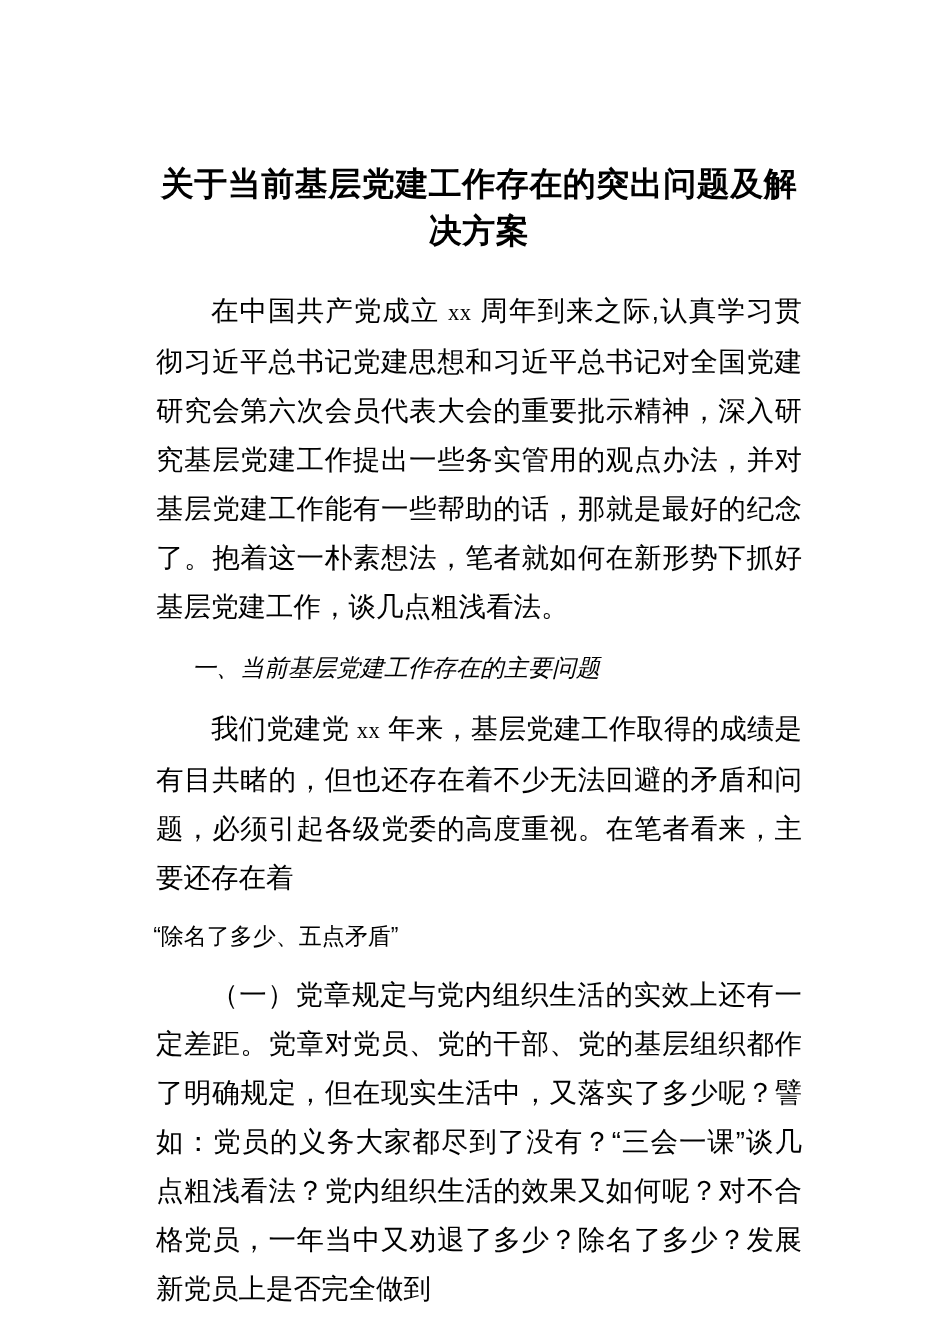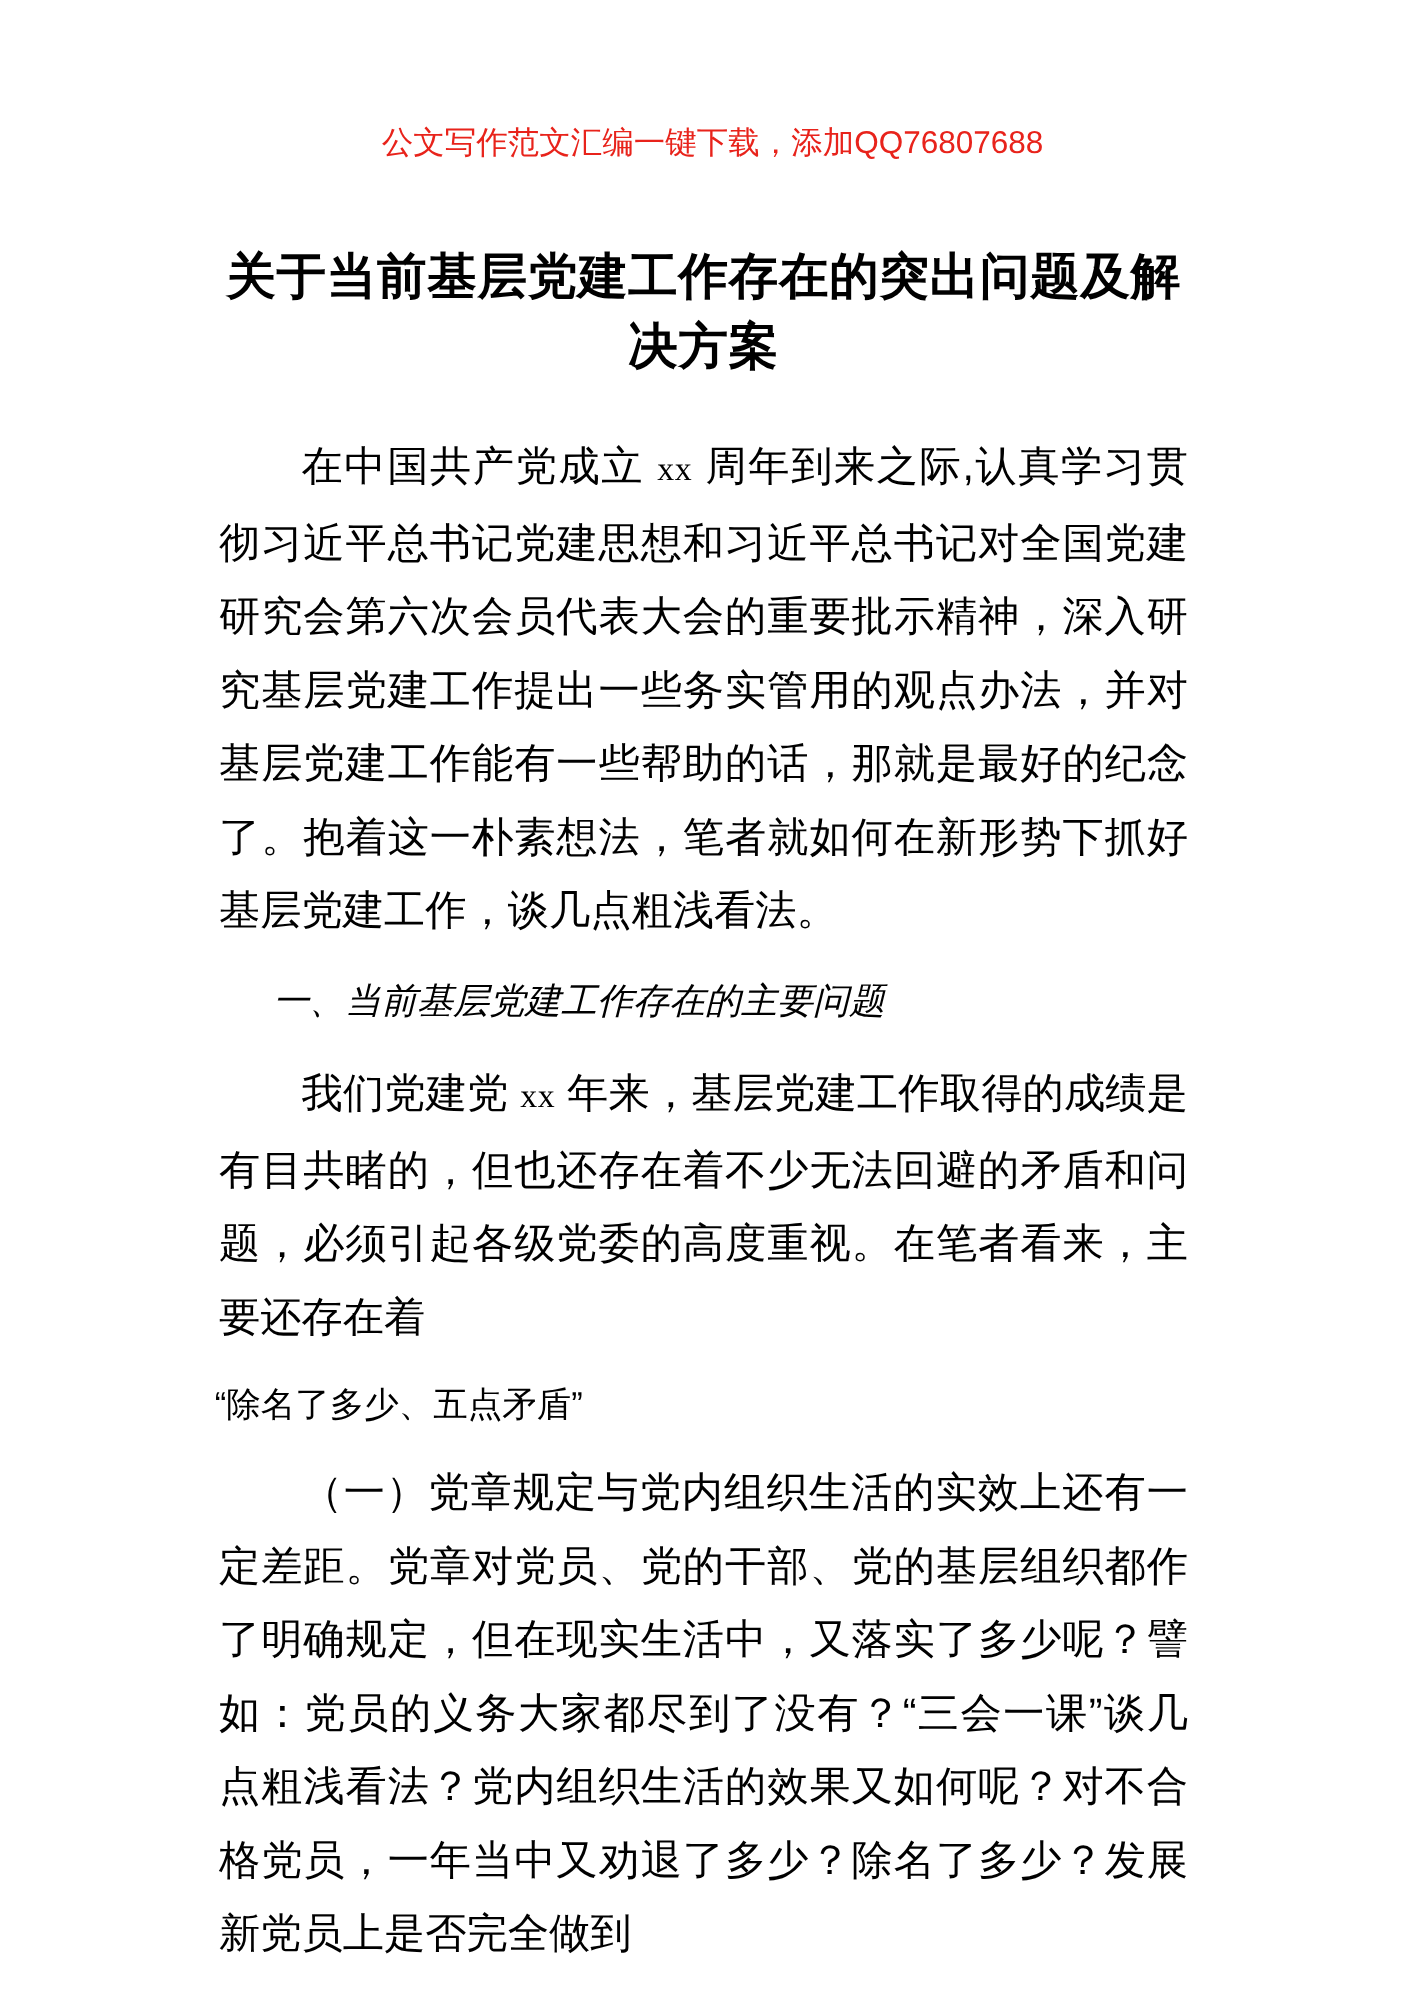--- a/index.html
+++ b/index.html
@@ -35,21 +35,21 @@
     line-height: 28px;
     letter-spacing: 0px;
     white-space: nowrap;
     font-weight: 400;
   }
 
   
   .doc {
     position: absolute;
     top: 160px;
-    left: 134px;
+    left: 144px;
     width: 670px;
   }
 
   .doc-title {
     font-size: 33px;
     line-height: 47px;
     font-weight: bold;
     text-align: center;
     letter-spacing: 0.5px;
     margin: 0 0 32px 0;
@@ -87,21 +87,20 @@
     font-family: "Liberation Serif", "DejaVu Serif", serif;
     font-size: 0.82em;
     letter-spacing: 0.5px;
   }
 </style>
 </head>
 <body>
 
 <div class="page" style="background: rgb(255, 255, 255); color: rgb(0, 0, 0);">
 
-  <div class="watermark" style="color: rgb(232, 35, 27);">公文写作范文汇编一键下载，添加QQ76807688</div>
 
   <div class="doc">
 
     <h1 class="doc-title">关于当前基层党建工作存在的突出问题及解决方案</h1>
 
     <p class="para">在中国共产党成立 <span class="latin">xx</span> 周年到来之际,认真学习贯彻习近平总书记党建思想和习近平总书记对全国党建研究会第六次会员代表大会的重要批示精神，深入研究基层党建工作提出一些务实管用的观点办法，并对基层党建工作能有一些帮助的话，那就是最好的纪念了。抱着这一朴素想法，笔者就如何在新形势下抓好基层党建工作，谈几点粗浅看法。</p>
 
     <p class="heading-line">一、当前基层党建工作存在的主要问题</p>
 
     <p class="para">我们党建党 <span class="latin">xx</span> 年来，基层党建工作取得的成绩是有目共睹的，但也还存在着不少无法回避的矛盾和问题，必须引起各级党委的高度重视。在笔者看来，主要还存在着</p>

